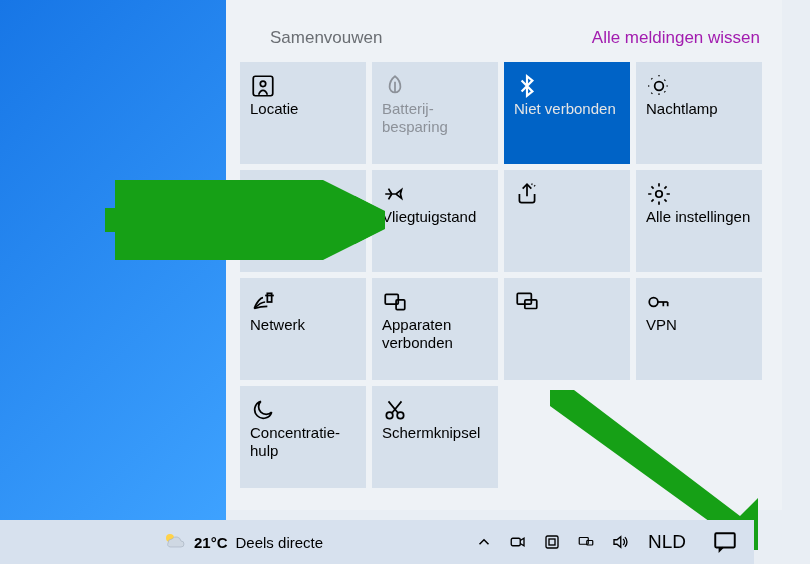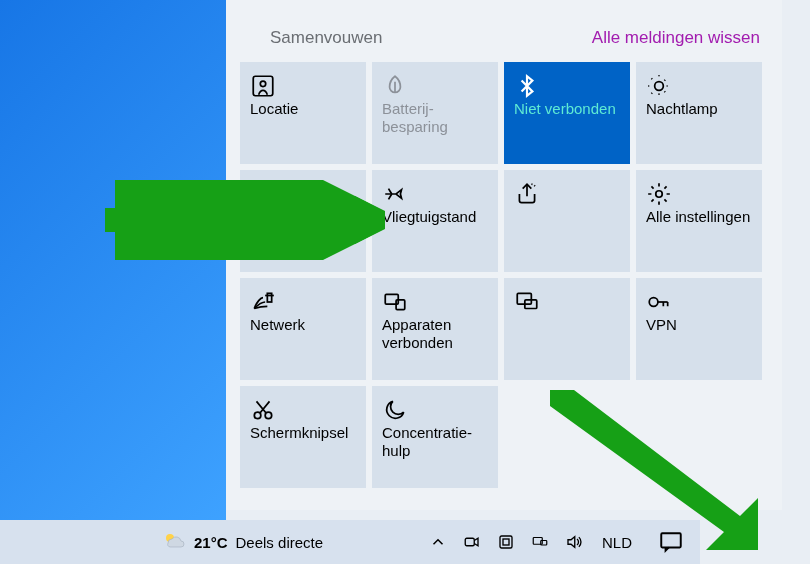--- a/index.html
+++ b/index.html
@@ -35,40 +35,40 @@
     padding: 0 14px;
   }
   .tile {
     background: #d6e0eb;
     display: flex; flex-direction: column; justify-content: flex-start;
     padding: 10px 10px 10px 10px;
     color: #000;
     cursor: pointer;
   }
   .tile.disabled { color: #8c9199; }
-  .tile.active   { background: #0063c6; color: #5eead4; }
+  .tile.active   { background: #0063c6; color: #e5e5e5; }
   .tile .icon-slot { width: 28px; height: 28px; display: flex; align-items: center; justify-content: flex-start; }
   .tile .icon-slot svg { width: 26px; height: 26px; }
   .tile .label {
     font-size: 15px; line-height: 18px; word-break: break-word;
   }
 
   
   .taskbar {
-    position: absolute; left: 0; bottom: 0; width: 700px; height: 44px;
+    position: absolute; left: 0; bottom: 0; width: 754px; height: 44px;
     background: #d7e1ee;
     display: flex; align-items: center;
     font-size: 15px; color: #000;
   }
   .weather { display: flex; align-items: center; gap: 8px; margin-left: 162px; }
   .weather .wicon svg { width: 24px; height: 24px; }
   .tray { display: flex; align-items: center; gap: 14px; margin-left: auto; margin-right: 8px; }
   .tray .ticon { width: 20px; height: 20px; display: flex; align-items: center; justify-content: center; }
   .tray .ticon svg { width: 18px; height: 18px; }
-  .nld { font-size: 15px; padding: 0 4px; }
+  .nld { font-size: 19px; padding: 0 4px; }
   .clock { text-align: center; font-size: 14px; line-height: 16px; padding: 0 6px; }
   .action-center-btn { width: 26px; height: 26px; display: flex; align-items: center; justify-content: center; margin: 0 8px; }
 
   
   .arrow { position: absolute; }
   .arrow svg { display: block; }
 </style>
 </head>
 <body>
 
@@ -199,34 +199,34 @@
             <circle cx="7" cy="12" r="4"></circle>
             <path d="M11 12h9"></path>
             <path d="M16 12v4m4-4v4"></path>
           </svg>
         </span>
         <span class="label">VPN</span>
       </div>
       <div class="tile">
         <span class="icon-slot">
           <svg viewBox="0 0 24 24" fill="none" stroke="#000" stroke-width="1.6">
+            <path d="M20 14A8 8 0 1 1 10 4a6 6 0 0 0 10 10z"></path>
+          </svg>
+        </span>
+        <span class="label">Concentratie-hulp</span>
+      </div>
+      <div class="tile">
+        <span class="icon-slot">
+          <svg viewBox="0 0 24 24" fill="none" stroke="#000" stroke-width="1.6">
             <circle cx="7" cy="17" r="3"></circle>
             <circle cx="17" cy="17" r="3"></circle>
             <path d="M9 15L18 4M15 15L6 4"></path>
           </svg>
         </span>
         <span class="label">Schermknipsel</span>
-      </div>
-      <div class="tile">
-        <span class="icon-slot">
-          <svg viewBox="0 0 24 24" fill="none" stroke="#000" stroke-width="1.6">
-            <path d="M20 14A8 8 0 1 1 10 4a6 6 0 0 0 10 10z"></path>
-          </svg>
-        </span>
-        <span class="label">Concentratie-hulp</span>
       </div>
     </div>
 </div>
 
 <div class="arrow" style="left:105px; top:180px;">
   <svg width="280" height="80">
     <defs>
         <marker id="ah1" markerWidth="12" markerHeight="12" refX="10" refY="6" orient="auto">
       <path d="M0,0 L12,6 L0,12 Z" fill="#16a016"></path>
         </marker>

